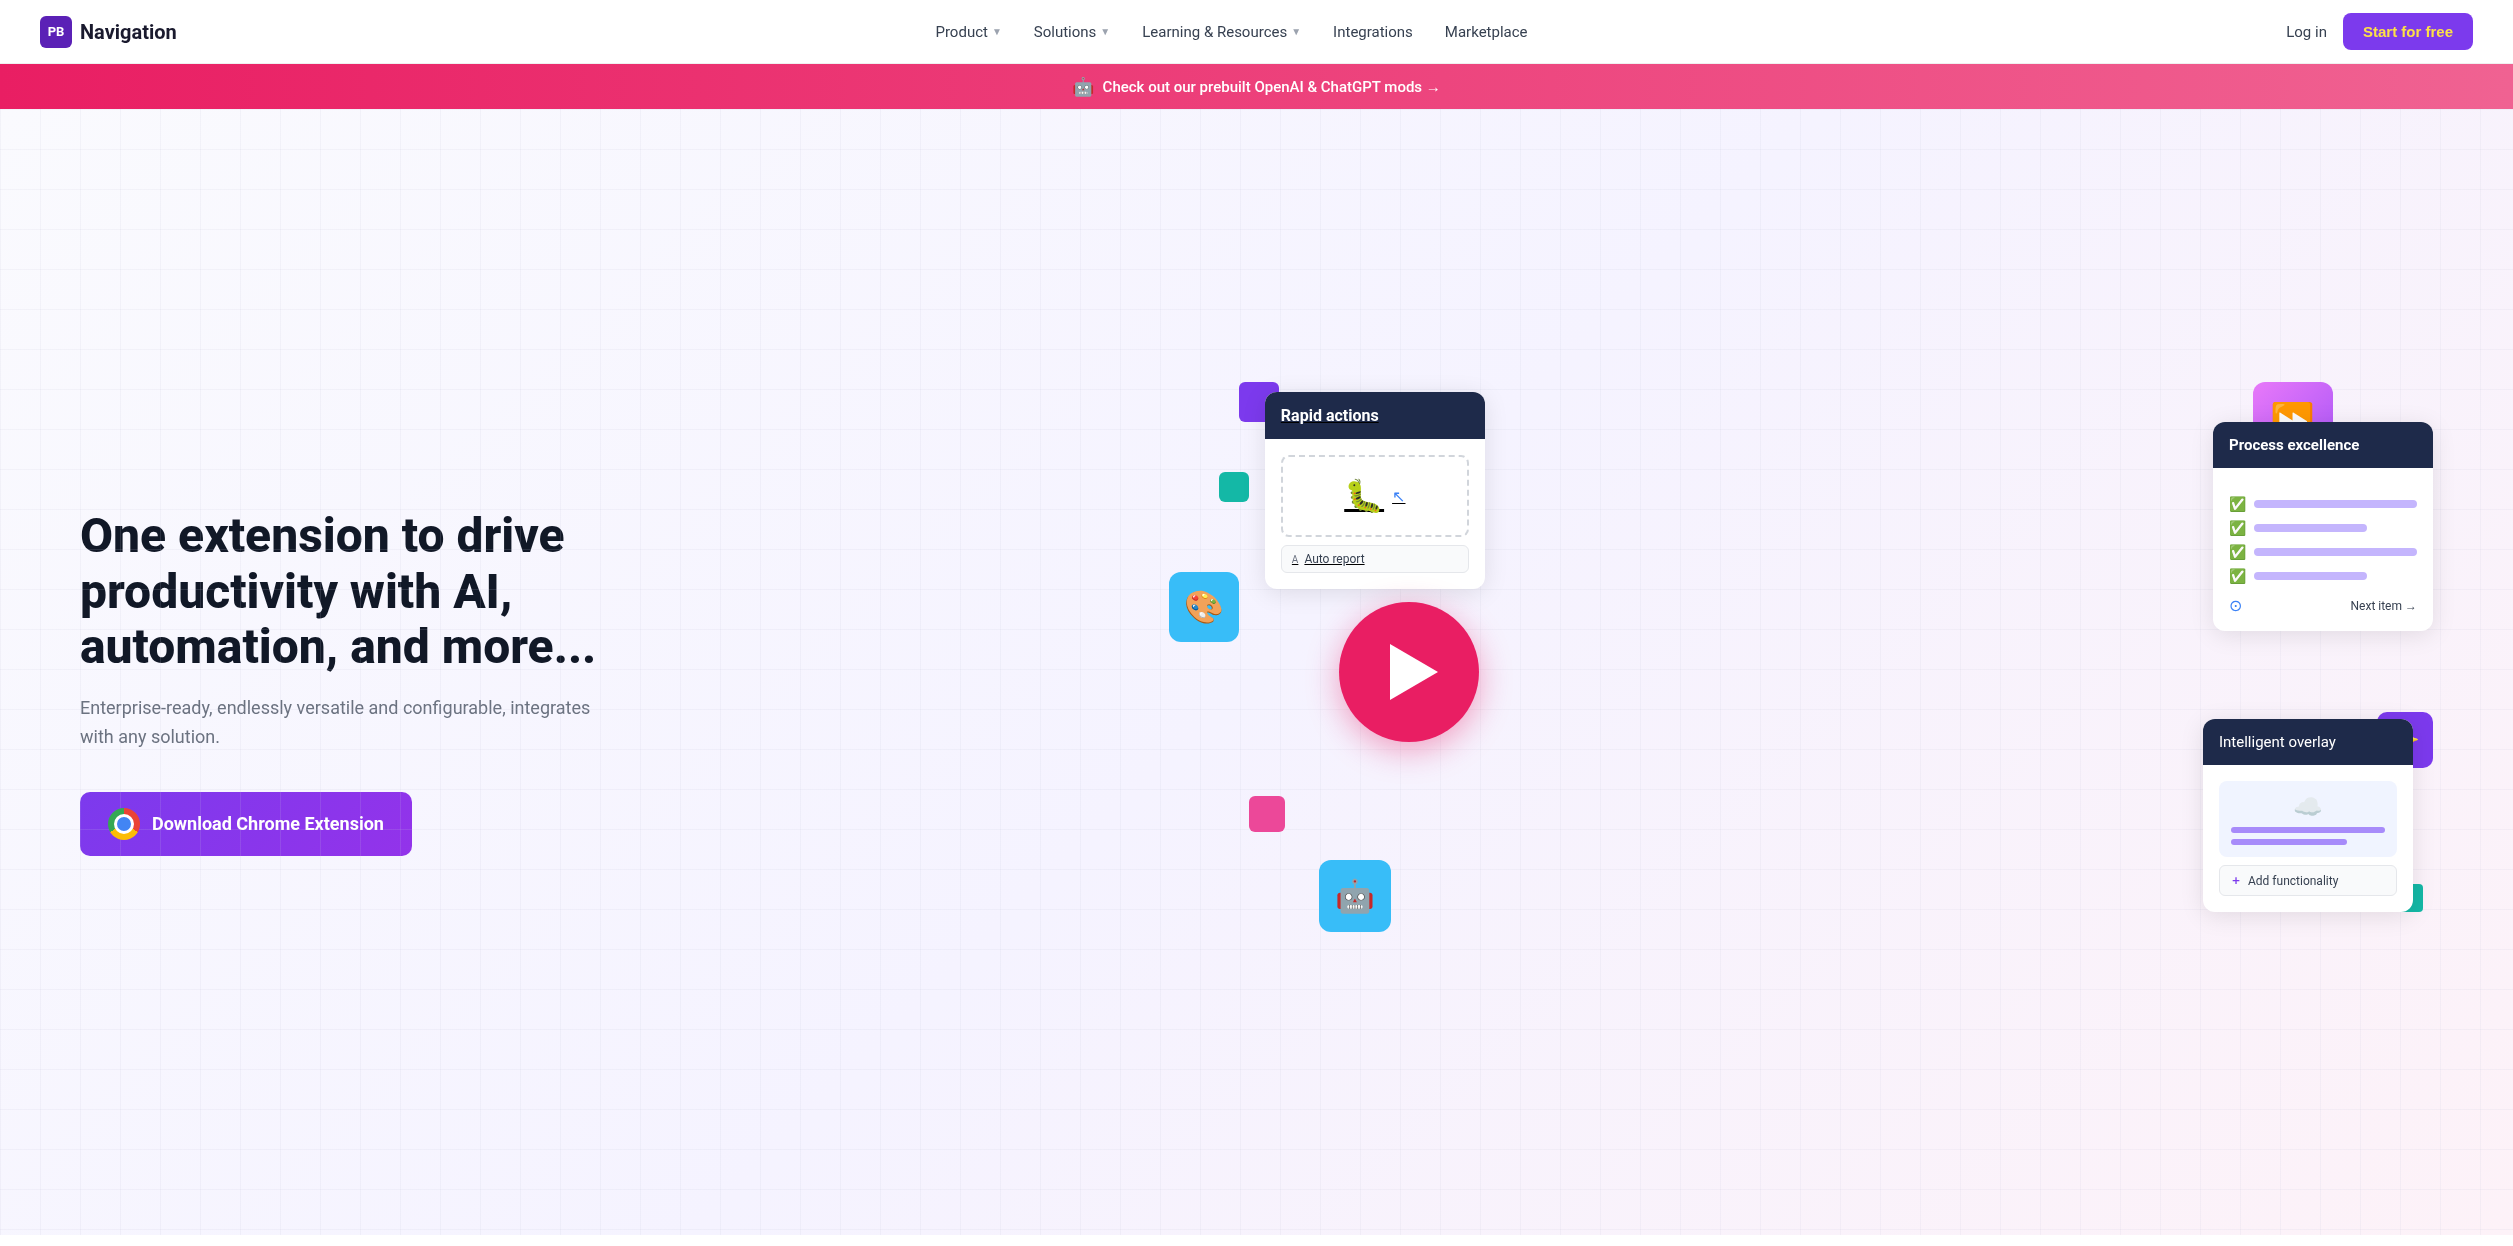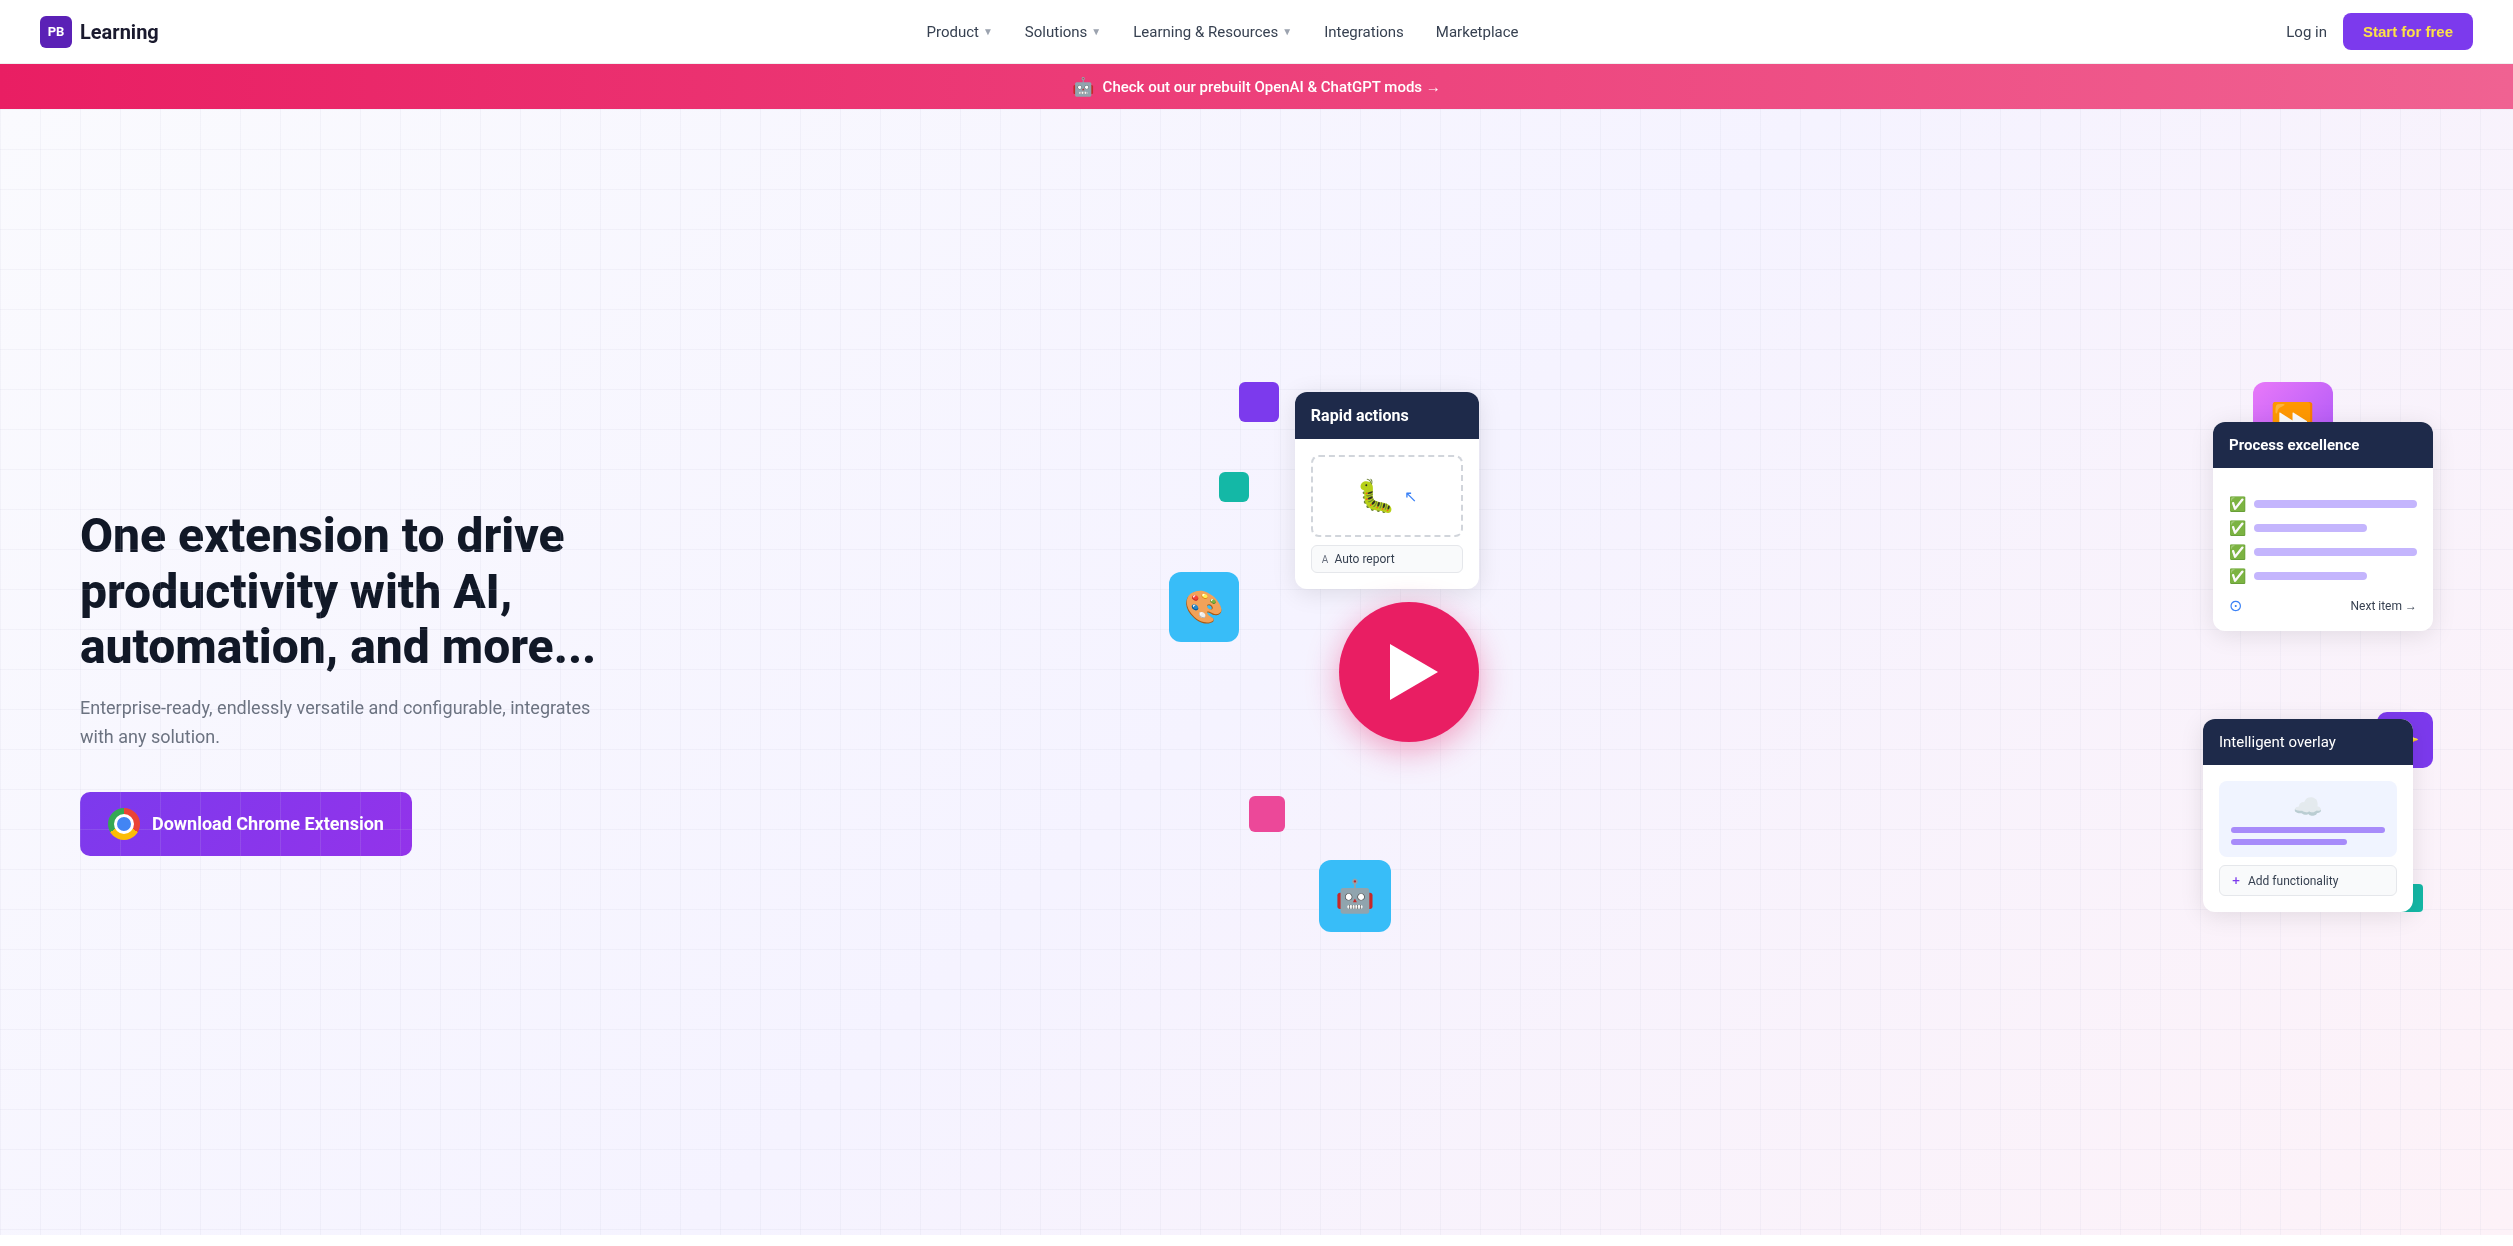--- a/index.html
+++ b/index.html
@@ -79,21 +79,21 @@
       position: absolute; border-radius: 6px;
     }
 
     
     .floating-card {
       position: absolute; background: #fff; border-radius: 12px;
       box-shadow: 0 4px 24px rgba(0,0,0,0.1); padding: 16px;
     }
 
     .card-rapid-actions {
-      top: 20px; left: 156px; width: 184px;
+      top: 20px; left: 126px; width: 220px; text-decoration: underline;
     }
     .card-rapid-actions .card-title {
       font-size: 16px; font-weight: 700; color: #fff; margin-bottom: 16px;
       background: #1e2a4a; margin: -16px -16px 16px -16px; padding: 14px 16px;
       border-radius: 12px 12px 0 0;
     }
     .card-rapid-actions .bug-container {
       display: flex; align-items: center; justify-content: center;
       border: 2px dashed #d1d5db; border-radius: 8px; padding: 20px; margin-bottom: 8px;
     }
@@ -210,21 +210,21 @@
     }
   </style>
 </head>
 <body>
 
 <nav class="navbar">
   <a class="logo" href="#">
     <div class="logo-icon">
       <span>PB</span>
     </div>
-    <span class="logo-text">Learning</span>
+    <span class="logo-text">Navigation</span>
   </a>
 
   <div class="nav-links">
     <a class="nav-link">
       <span>Product</span>
       <span class="chevron">▼</span>
     </a>
     <a class="nav-link">
       <span>Solutions</span>
       <span class="chevron">▼</span>

